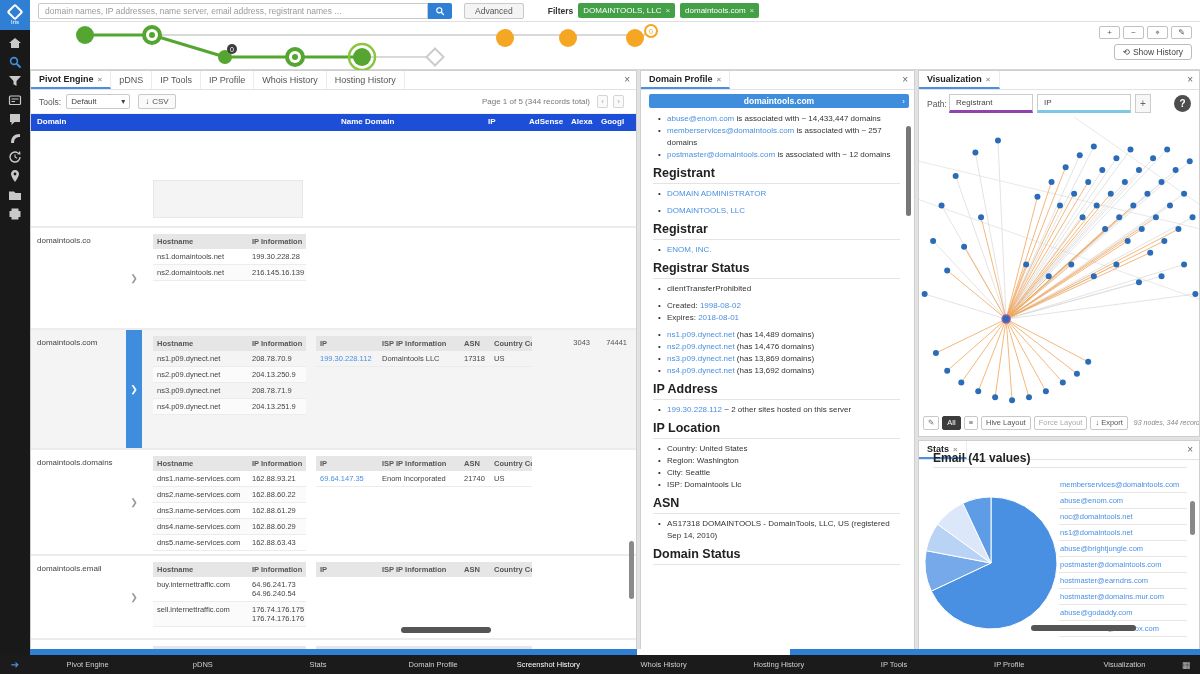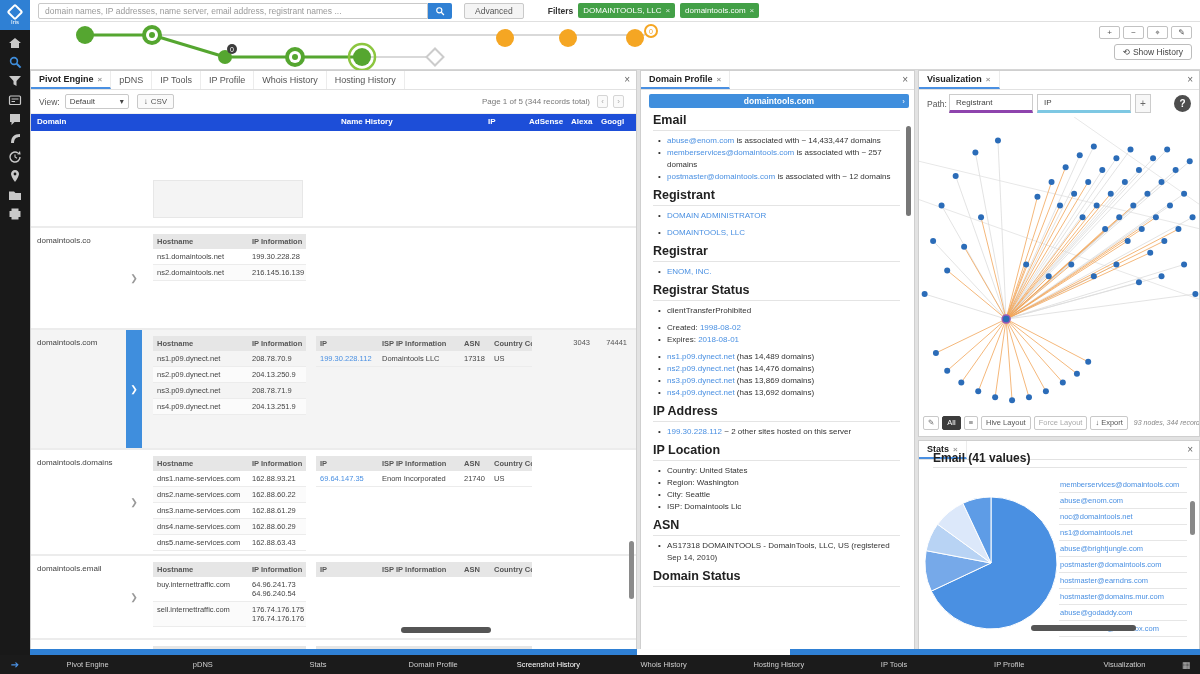--- a/index.html
+++ b/index.html
@@ -258,36 +258,36 @@
       </div>
       <div class="tab">
         <span>Whois History</span>
       </div>
       <div class="tab">
         <span>Hosting History</span>
       </div>
     </div>
   <span class="panel-close">×</span>
   <div id="pivot-controls">
-    <span id="view-label">View:</span>
+    <span id="view-label">Tools:</span>
     <div id="view-select">
       <span>Default</span>
         <span>▾</span>
     </div>
     <button id="csv-btn">
       <span>↓</span>
         <span>CSV</span>
     </button>
     <span id="page-info">Page 1 of 5 (344 records total)</span>
     <button class="pg-btn" id="pg-prev">‹</button>
     <button class="pg-btn" id="pg-next">›</button>
   </div>
   <div id="grid-header">
       <span style="left: 6px;">Domain</span>
-      <span style="left: 310px;">Name History</span>
+      <span style="left: 310px;">Name Domain</span>
       <span style="left: 457px;">IP</span>
       <span style="left: 498px;">AdSense</span>
       <span style="left: 540px;">Alexa</span>
       <span style="left: 570px;">Googl</span>
     </div>
   <div id="rows-wrap">
       <div class="prow" style="height: 54px;">
         <div style="position: absolute; left: 122px; top: 6px; width: 150px; height: 38px; background: rgb(244, 244, 244); border: 1px solid rgb(231, 231, 231);"></div>
       </div>
       <div class="prow" style="height: 102px;">
@@ -460,21 +460,20 @@
         <span class="tab-x">×</span>
     </div>
   </div>
   <span class="panel-close">×</span>
   <div id="profile-header-bar">
     <span>domaintools.com</span>
     <span id="profile-header-expand">›</span>
   </div>
   <div id="profile-body">
       <div class="sec">
-        <div class="sec-title">Email</div>
         <div class="bullet"><span class="plink">abuse@enom.com</span><span> is associated with ~ 14,433,447 domains</span></div>
         <div class="bullet"><span class="plink">memberservices@domaintools.com</span><span> is associated with ~ 257 domains</span></div>
         <div class="bullet"><span class="plink">postmaster@domaintools.com</span><span> is associated with ~ 12 domains</span></div>
       </div>
       <div class="sec">
         <div class="sec-title">Registrant</div>
         <div class="bullet"><span class="plink">DOMAIN ADMINISTRATOR</span></div>
       </div>
       <div class="sec">
         <div class="bullet"><span class="plink">DOMAINTOOLS, LLC</span></div>

